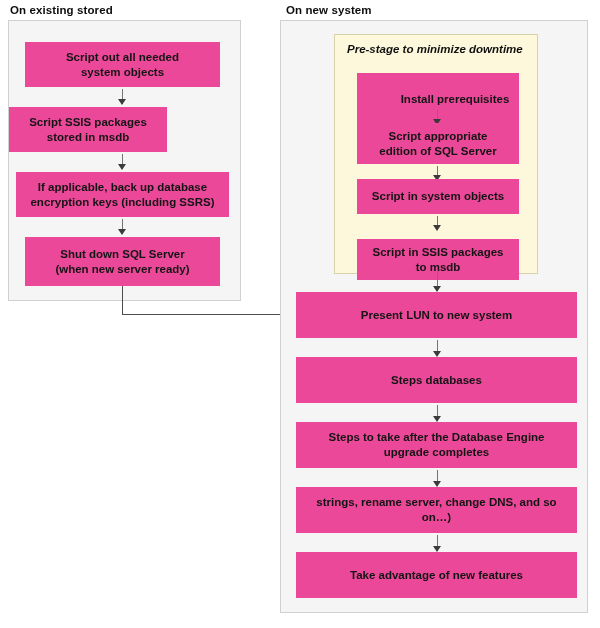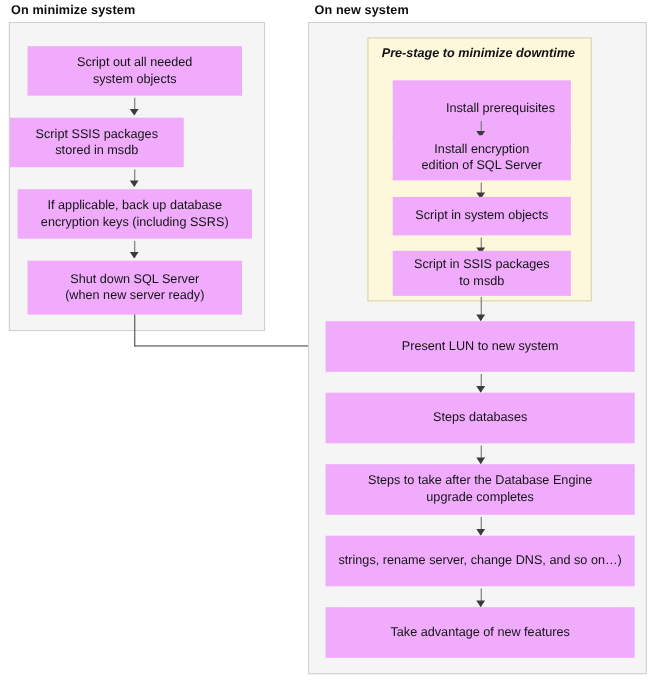--- a/index.html
+++ b/index.html
@@ -44,30 +44,31 @@
     top: 8px;
     font-size: 11.5px;
     font-weight: bold;
     font-style: italic;
     color: #111111;
     white-space: nowrap;
   }
 
   .node {
     position: absolute;
-    background: #f0abfc;
+    background: #ec4899;
     box-sizing: border-box;
     display: flex;
     align-items: center;
     justify-content: center;
     text-align: center;
     font-size: 11.5px;
     line-height: 15px;
     color: #141414;
     padding: 0 6px;
+    font-weight: bold;
   }
   .node span { display: block; }
 
   
   .arrow-v {
     position: absolute;
     width: 9px;
   }
   .arrow-v .shaft {
     position: absolute;
@@ -98,21 +99,21 @@
     width: 0;
     height: 0;
     border-top: 4.5px solid transparent;
     border-bottom: 4.5px solid transparent;
     border-left: 7px solid #2e2e2e;
   }
 </style>
 </head>
 <body>
 
-<div class="panel-title" style="left:10px; top:4px;">On minimize system</div>
+<div class="panel-title" style="left:10px; top:4px;">On existing stored</div>
 
 <div class="panel" style="left:8px; top:20px; width:233px; height:281px;"></div>
 
 <div class="node" style="left:25px; top:42px; width:195px; height:45px;">
   <span>
     <span>Script out all needed</span>
     <span>system objects</span>
   </span>
 </div>
 <div class="arrow-v" style="left:118px; top:89px; height:15px;">
@@ -166,40 +167,40 @@
     <span>Install prerequisites</span>
   </span>
 </div>
 <div class="arrow-v" style="left:433px; top:110px; height:14px;">
   <div class="shaft"></div>
     <div class="head"></div>
 </div>
 
 <div class="node" style="left:357px; top:123px; width:162px; height:41px;">
   <span>
-    <span>Install encryption</span>
+    <span>Script appropriate</span>
     <span>edition of SQL Server</span>
   </span>
 </div>
 <div class="arrow-v" style="left:433px; top:166px; height:14px;">
   <div class="shaft"></div>
     <div class="head"></div>
 </div>
 
 <div class="node" style="left:357px; top:179px; width:162px; height:35px;justify-content:center;">
   <span>
     <span>Script in system objects</span>
   </span>
 </div>
 <div class="arrow-v" style="left:433px; top:216px; height:14px;">
   <div class="shaft"></div>
     <div class="head"></div>
 </div>
 
-<div class="node" style="left:357px; top:228px; width:162px; height:41px;">
+<div class="node" style="left:357px; top:239px; width:162px; height:41px;">
   <span>
     <span>Script in SSIS packages</span>
     <span>to msdb</span>
   </span>
 </div>
 
 <div class="arrow-v" style="left:433px; top:270px; height:21px;">
   <div class="shaft"></div>
     <div class="head"></div>
 </div>

